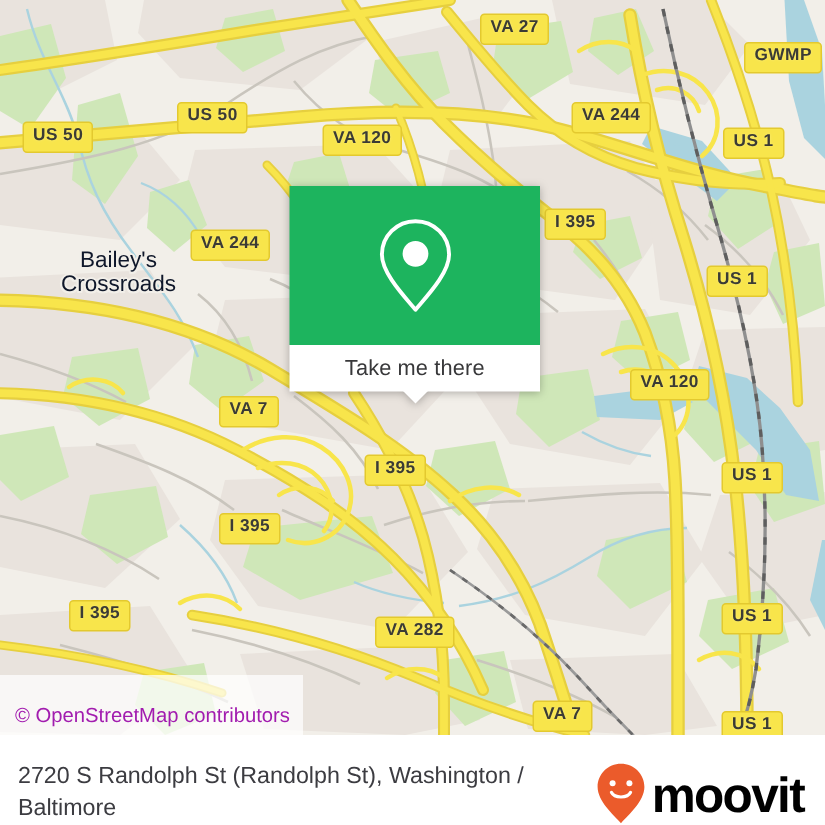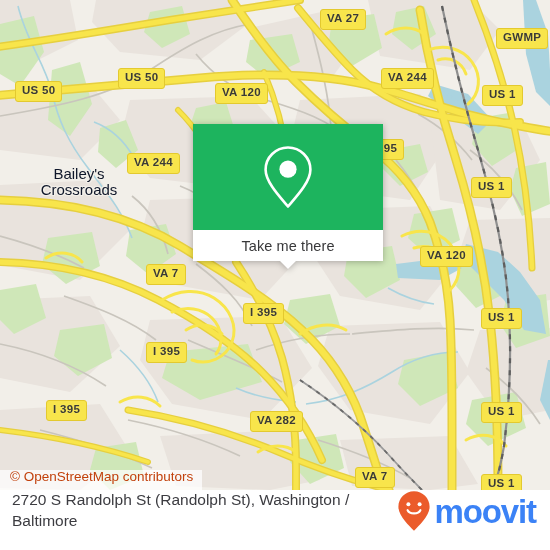--- a/index.html
+++ b/index.html
@@ -45,33 +45,33 @@
     white-space:pre;
     text-shadow:
       -1.4px 0 #f2efe9, 1.4px 0 #f2efe9, 0 -1.4px #f2efe9, 0 1.4px #f2efe9,
       -1px -1px #f2efe9, 1px -1px #f2efe9, -1px 1px #f2efe9, 1px 1px #f2efe9;
   }
 
   
   #attribution{
     position:absolute;left:0;bottom:0;
     background:rgba(255,255,255,.72);
-    color:#c2410c;
+    color:#a21caf;
     font-family:"Liberation Sans", sans-serif;
     font-size:13.5px;
     line-height:1;
-    padding:0 9px 7px 10px;
+    padding:20px 9px 7px 10px;
     white-space:nowrap;
   }
 
   
   #popup{
     position:absolute;
     left:193px;top:124px;
-    width:190px;
+    width:167px;
     filter:drop-shadow(0 1px 3px rgba(0,0,0,.28));
   }
   #popup .card-top{
     background:#1db45e;
     height:106px;
     display:flex;align-items:center;justify-content:center;
   }
   #popup .card-bottom{
     background:#ffffff;
     height:31px;
@@ -87,38 +87,38 @@
     width:0;height:0;
     border-left:9px solid transparent;
     border-right:9px solid transparent;
     border-top:9px solid #ffffff;
   }
 
   
   #footer{
     position:absolute;left:0;top:490px;width:550px;height:60px;
     background:#ffffff;
-    display:flex;align-items:flex-start;
+    display:flex;align-items:flex-end;
     box-sizing:border-box;
     padding:0 14px 0 12px;
   }
   #footer-title{
     flex:1 1 auto;
     color:#3c3c41;
     font-family:"Liberation Sans", sans-serif;
     font-size:15.5px;
     line-height:1.35;
     padding-right:8px;
   }
   #brand{
     flex:0 0 auto;
     display:flex;align-items:center;gap:2px;
   }
   #brand .wordmark{
-    color:#3b82f6;
+    color:#000000;
     font-family:"Liberation Sans", sans-serif;
     font-weight:bold;
     font-size:33px;
     letter-spacing:-1.1px;
     line-height:1;
     margin-left:1px;
   }
 </style>
 </head>
 <body>

